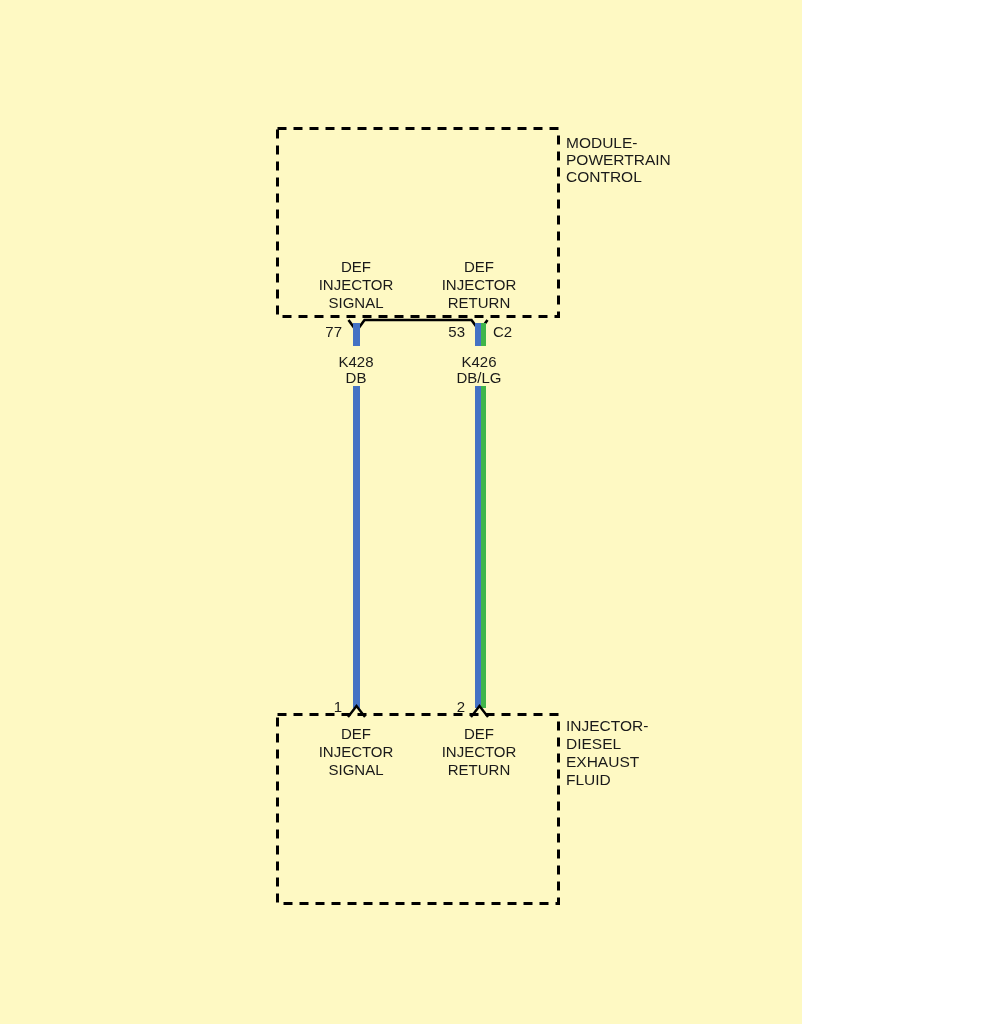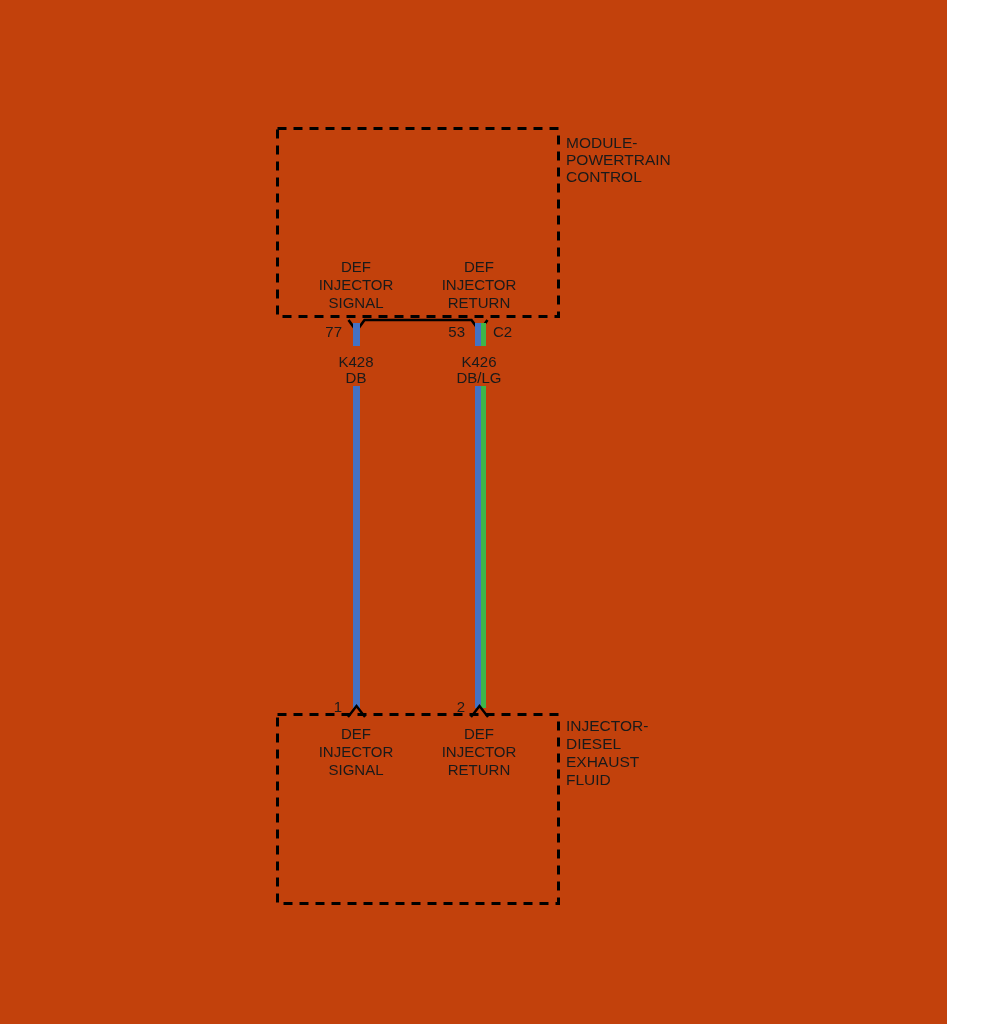--- a/index.html
+++ b/index.html
@@ -5,23 +5,23 @@
   html, body {
     margin: 0;
     padding: 0;
     background: #ffffff;
   }
   body {
     font-family: "Liberation Sans", sans-serif;
   }
   #diagram-root {
     position: relative;
-    width: 947px;
+    width: 802px;
     height: 1024px;
-    background: #c2410c;
+    background: #fef9c3;
     overflow: hidden;
   }
   svg.diagram-canvas {
     position: absolute;
     left: 0;
     top: 0;
     width: 993px;
     height: 1024px;
   }
   .dashed-box {

